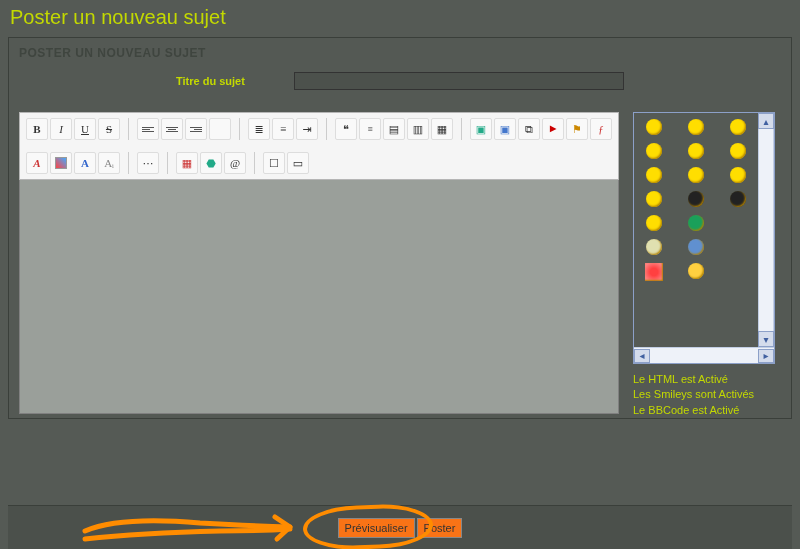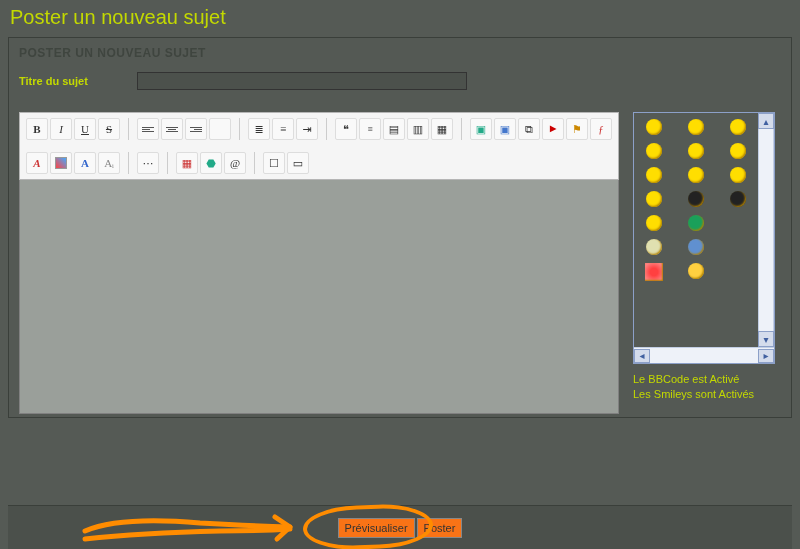--- a/index.html
+++ b/index.html
@@ -28,20 +28,21 @@
     font-size: 12px;
     color: #3f453f;
     font-weight: bold;
     padding: 8px 10px;
     letter-spacing: 0.5px;
   }
   .form-row {
     display: flex;
     padding: 4px 10px;
     align-items: center;
+    justify-content: center;
   }
   .form-label {
     width: 118px;
     color: #c3d900;
     font-weight: bold;
     font-size: 11px;
   }
   .text-input {
     width: 330px;
     height: 18px;
@@ -456,22 +457,23 @@
           <span class="sm red"></span>
           <span class="sm yellowheart"></span>
           <span></span>
         </div>
         <div class="smiley-hscroll">
           <span class="hbtn">◂</span>
           <span class="hbtn">▸</span>
         </div>
       </div>
       <div class="status-lines">
+        <div>Le HTML est Activé</div>
+        <div>Les Smileys sont Activés</div>
         <div>Le BBCode est Activé</div>
-        <div>Les Smileys sont Activés</div>
       </div>
     </div>
   </div>
 </div>
 
 <div class="footer-bar">
   <button class="action-btn">Prévisualiser</button>
   <button class="action-btn">Poster</button>
 </div>
 

